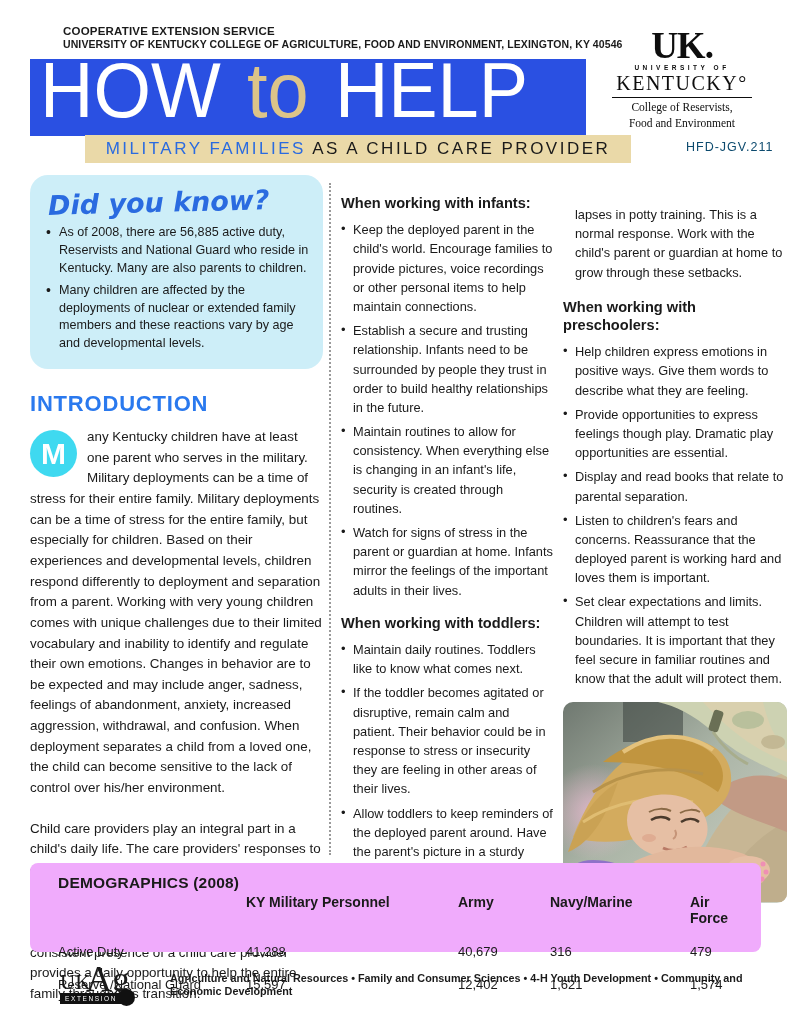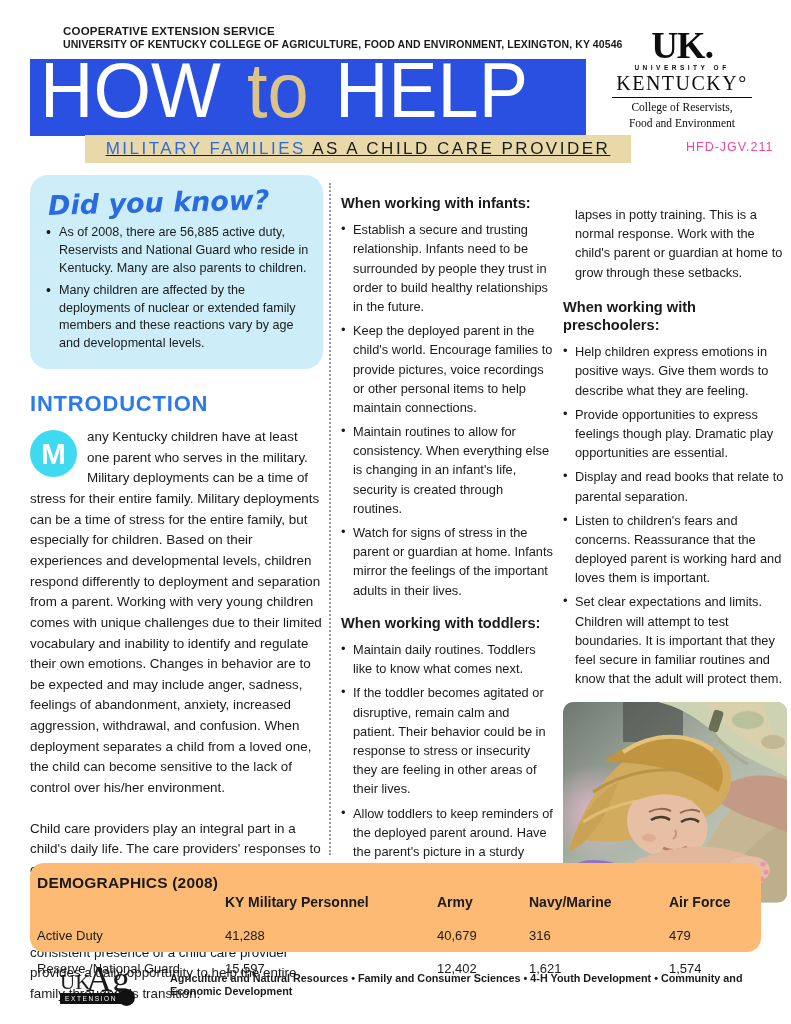--- a/index.html
+++ b/index.html
@@ -24,23 +24,23 @@
     position:absolute; left:40px; top:52px; width:548px;
     font-size:77px; font-weight:200; line-height:1; color:#ffffff;
     font-family:"Liberation Sans", sans-serif; letter-spacing:0px;
     white-space:nowrap; transform:scale(.96,1.0); transform-origin:left top;
   }
   .banner-title .t-to { color:#dcc489; margin:0 6px; }
   .tan-band {
     position:absolute; left:85px; top:135px; width:546px; height:28px;
     background:#ead9a8; display:flex; align-items:center; justify-content:center;
   }
-  .tan-band .sub { font-size:17px; letter-spacing:2.5px; white-space:nowrap;text-decoration:underline; }
+  .tan-band .sub { font-size:17px; letter-spacing:2.5px; white-space:nowrap; }
   .tan-band .sub .hl { color:#2a6be0; }
-  .doc-code { position:absolute; left:686px; top:140px; font-size:12.5px; letter-spacing:1px; color:#ec4899; }
+  .doc-code { position:absolute; left:686px; top:140px; font-size:12.5px; letter-spacing:1px; color:#0c4a6e; }
 
   
   .uk-logo { position:absolute; left:612px; top:28px; width:140px; text-align:center; color:#0d0d0d; }
   .uk-logo .monogram { font-family:"Liberation Serif", serif; font-weight:bold; font-size:37px; line-height:.95; letter-spacing:-1px; }
   .uk-logo .univof { font-size:6.5px; letter-spacing:3.5px; font-weight:bold; margin-top:1px; }
   .uk-logo .kentucky { font-family:"Liberation Serif", serif; font-size:20px; letter-spacing:1.5px; border-bottom:1.5px solid #0d0d0d; padding-bottom:2px; margin-top:1px; }
   .uk-logo .college { font-family:"Liberation Serif", serif; font-size:11.5px; line-height:1.15; margin-top:3px; }
 
   
   .col-left  { position:absolute; left:30px;  top:175px; width:293px; }
@@ -78,21 +78,21 @@
   .bullets li { font-size:12.8px; line-height:1.5; padding-left:12px; position:relative; margin-bottom:5px; }
   .bullets li::before { content:"•"; position:absolute; left:0; top:-1px; font-size:13px; }
   .cont-text { font-size:12.8px; line-height:1.5; padding-left:12px; margin-bottom:16px; }
 
   
   .photo-wrap { margin-top:14px; width:224px; height:201px; border-radius:10px; overflow:hidden; }
 
   
   .demo-box {
     position:absolute; left:30px; top:863px; width:731px; height:89px;
-    background:#fdba74; border-radius:14px; padding:11px 16px 10px 7px;
+    background:#f0abfc; border-radius:8px; padding:11px 16px 10px 28px;
   }
   .demo-title { font-size:15.5px; font-weight:bold; letter-spacing:.2px; margin-bottom:2px; }
   .demo-grid { display:grid; grid-template-columns:188px 212px 92px 140px 1fr; row-gap:18px; }
   .demo-grid .hd { font-size:14px; font-weight:bold; }
   .demo-grid .cell { font-size:13px; }
 
   
   .footer { position:absolute; left:60px; top:962px; width:700px; display:flex; align-items:center; }
   .ukag { position:relative; width:86px; height:46px; flex:none; }
   .ukag .uk { position:absolute; left:0; top:8px; font-family:"Liberation Serif", serif; font-size:21px; letter-spacing:0; }
@@ -148,22 +148,22 @@
       <p>Child care providers play an integral part in a child's daily life. The care providers' responses to children experiencing deployment will play a critical role in helping children build skills to cope with the trauma and stress they may be experiencing. Regardless of the child's age, the consistent presence of a child care provider provides a daily opportunity to help the entire family through this transition.</p>
     </div>
   </div>
 
   <div class="divider-v"></div>
 
   <div class="col-mid">
 
     <div class="sub-heading">When working with infants:</div>
     <ul class="bullets">
+      <li>Keep the deployed parent in the child's world. Encourage families to provide pictures, voice recordings or other personal items to help maintain connections.</li>
       <li>Establish a secure and trusting relationship. Infants need to be surrounded by people they trust in order to build healthy relationships in the future.</li>
-      <li>Keep the deployed parent in the child's world. Encourage families to provide pictures, voice recordings or other personal items to help maintain connections.</li>
       <li>Maintain routines to allow for consistency. When everything else is changing in an infant's life, security is created through routines.</li>
       <li>Watch for signs of stress in the parent or guardian at home. Infants mirror the feelings of the important adults in their lives.</li>
     </ul>
 
     <div class="sub-heading">When working with toddlers:</div>
     <ul class="bullets">
       <li>Maintain daily routines. Toddlers like to know what comes next.</li>
       <li>If the toddler becomes agitated or disruptive, remain calm and patient. Their behavior could be in response to stress or insecurity they are feeling in other areas of their lives.</li>
       <li>Allow toddlers to keep reminders of the deployed parent around. Have the parent's picture in a sturdy frame or ironed on a pillow to help bridge the miles between child and parent.</li>
       <li>Expect some regression, such as</li>

